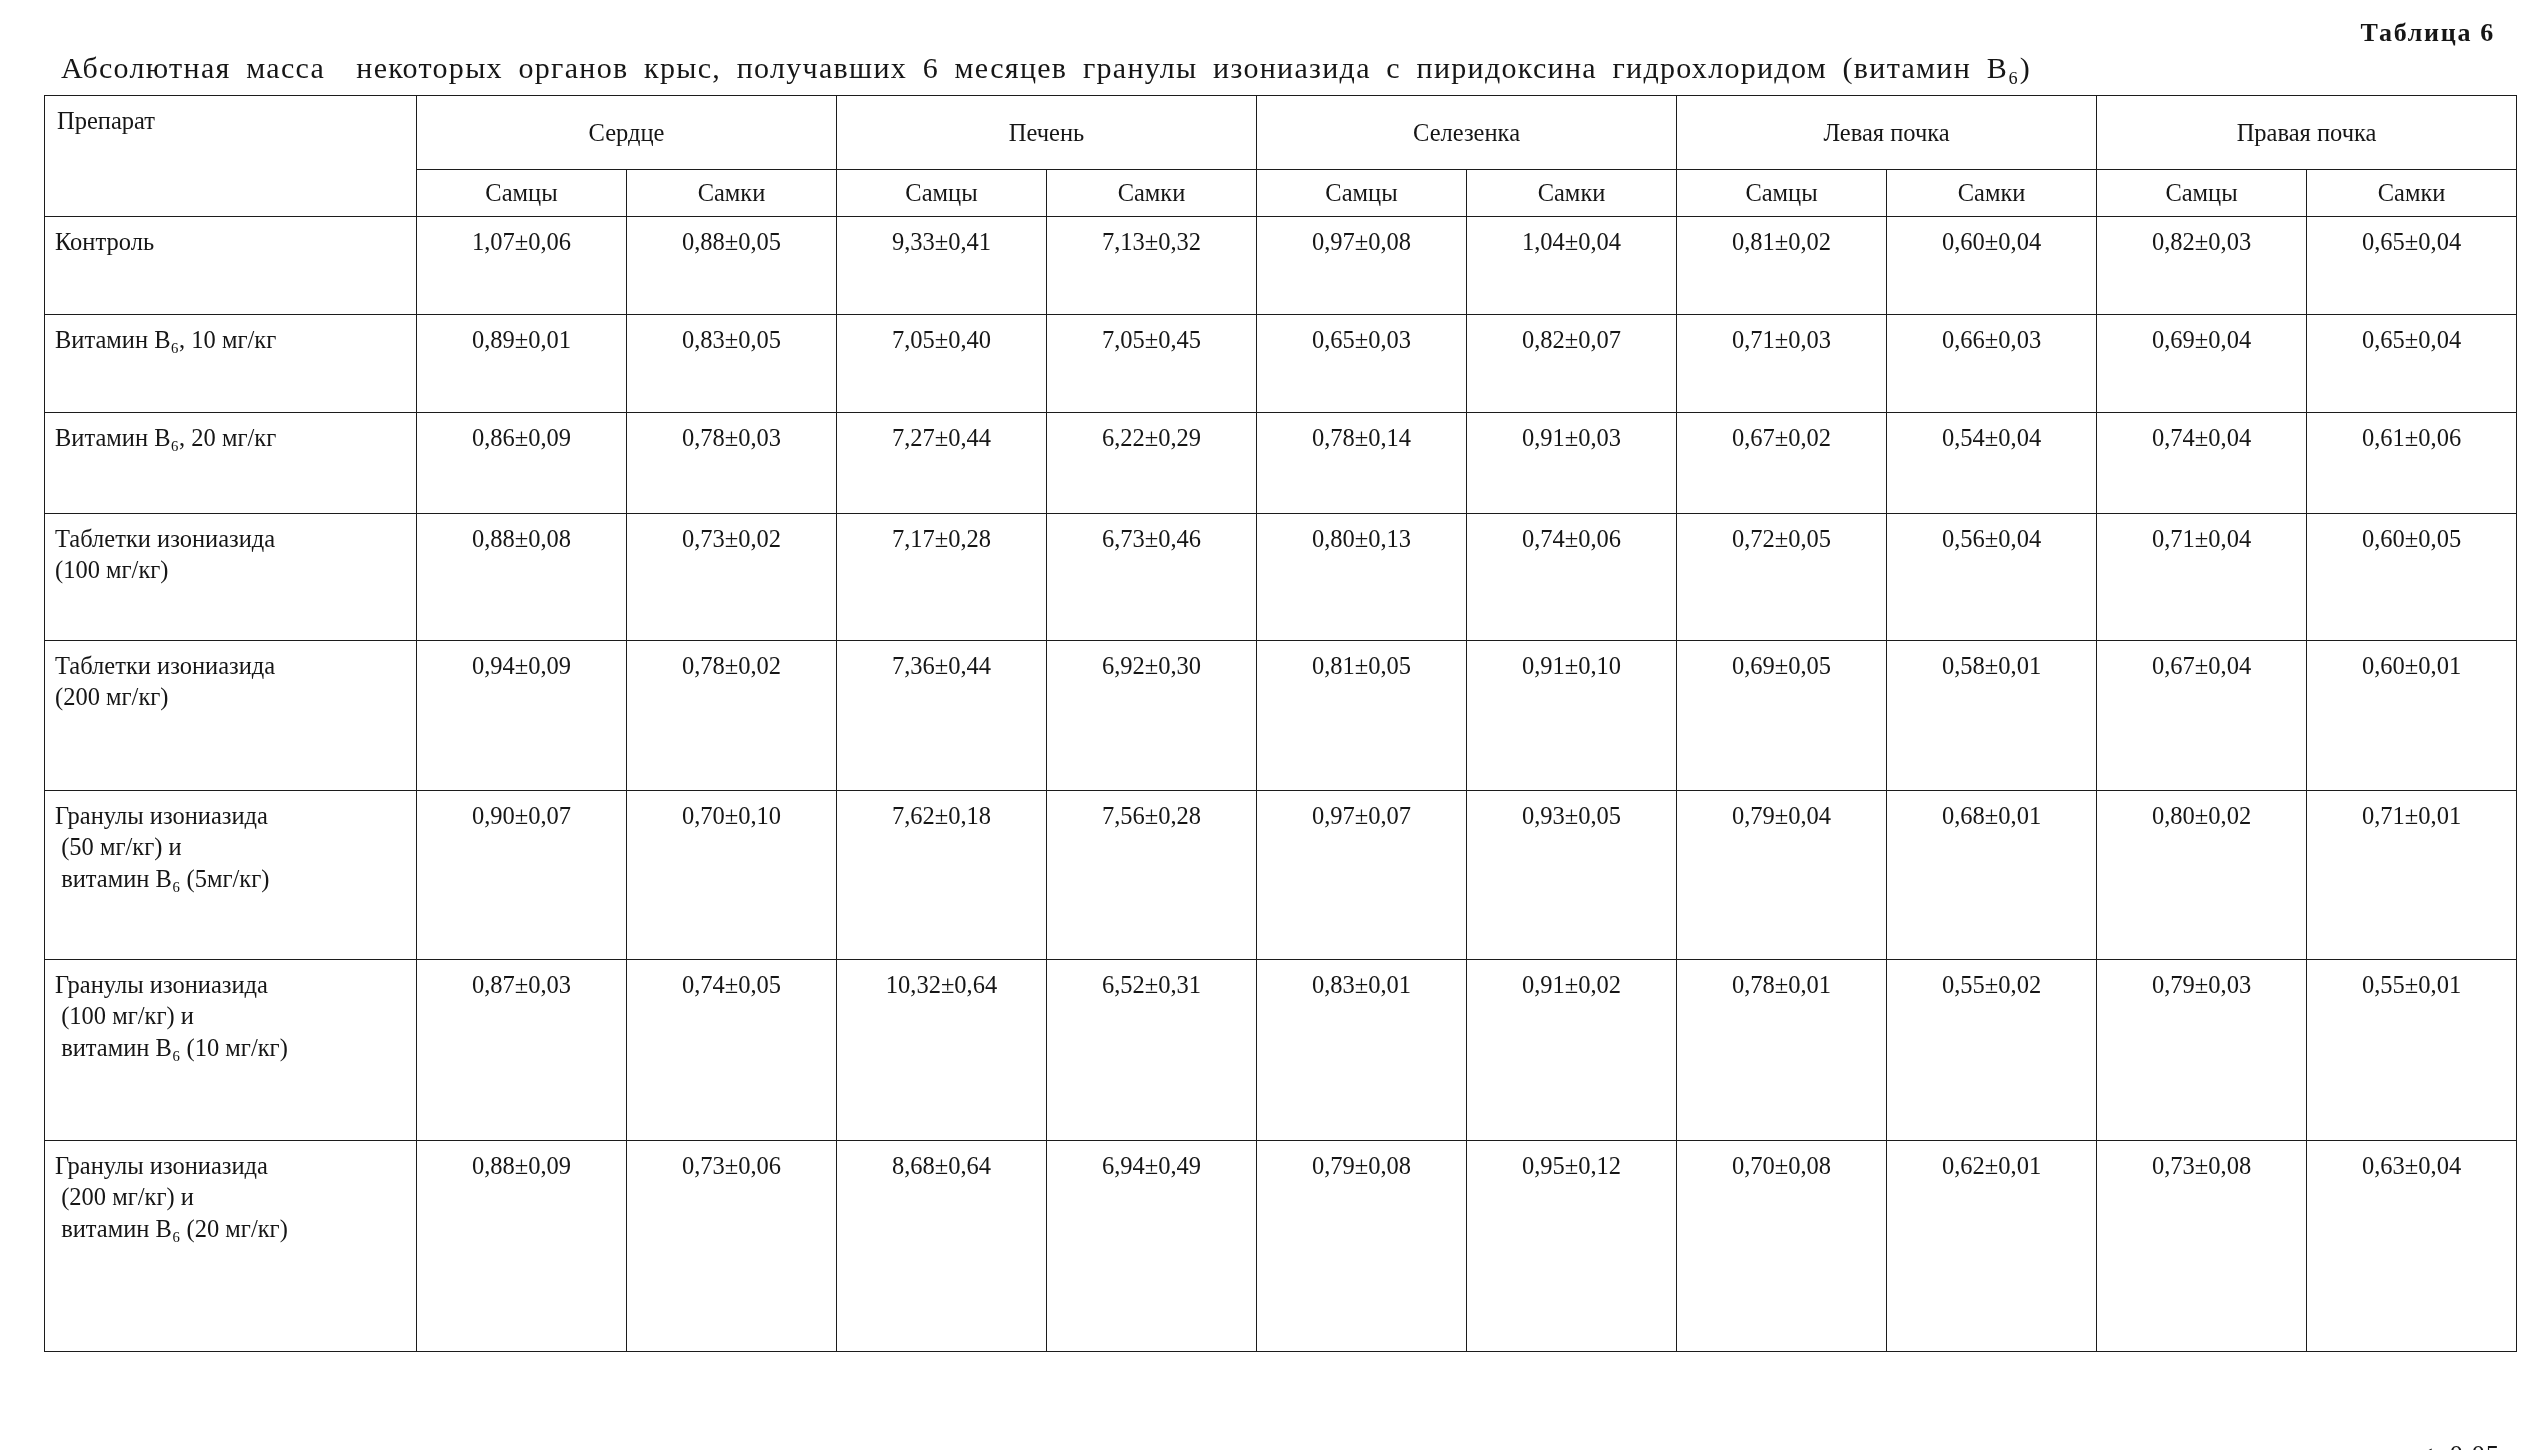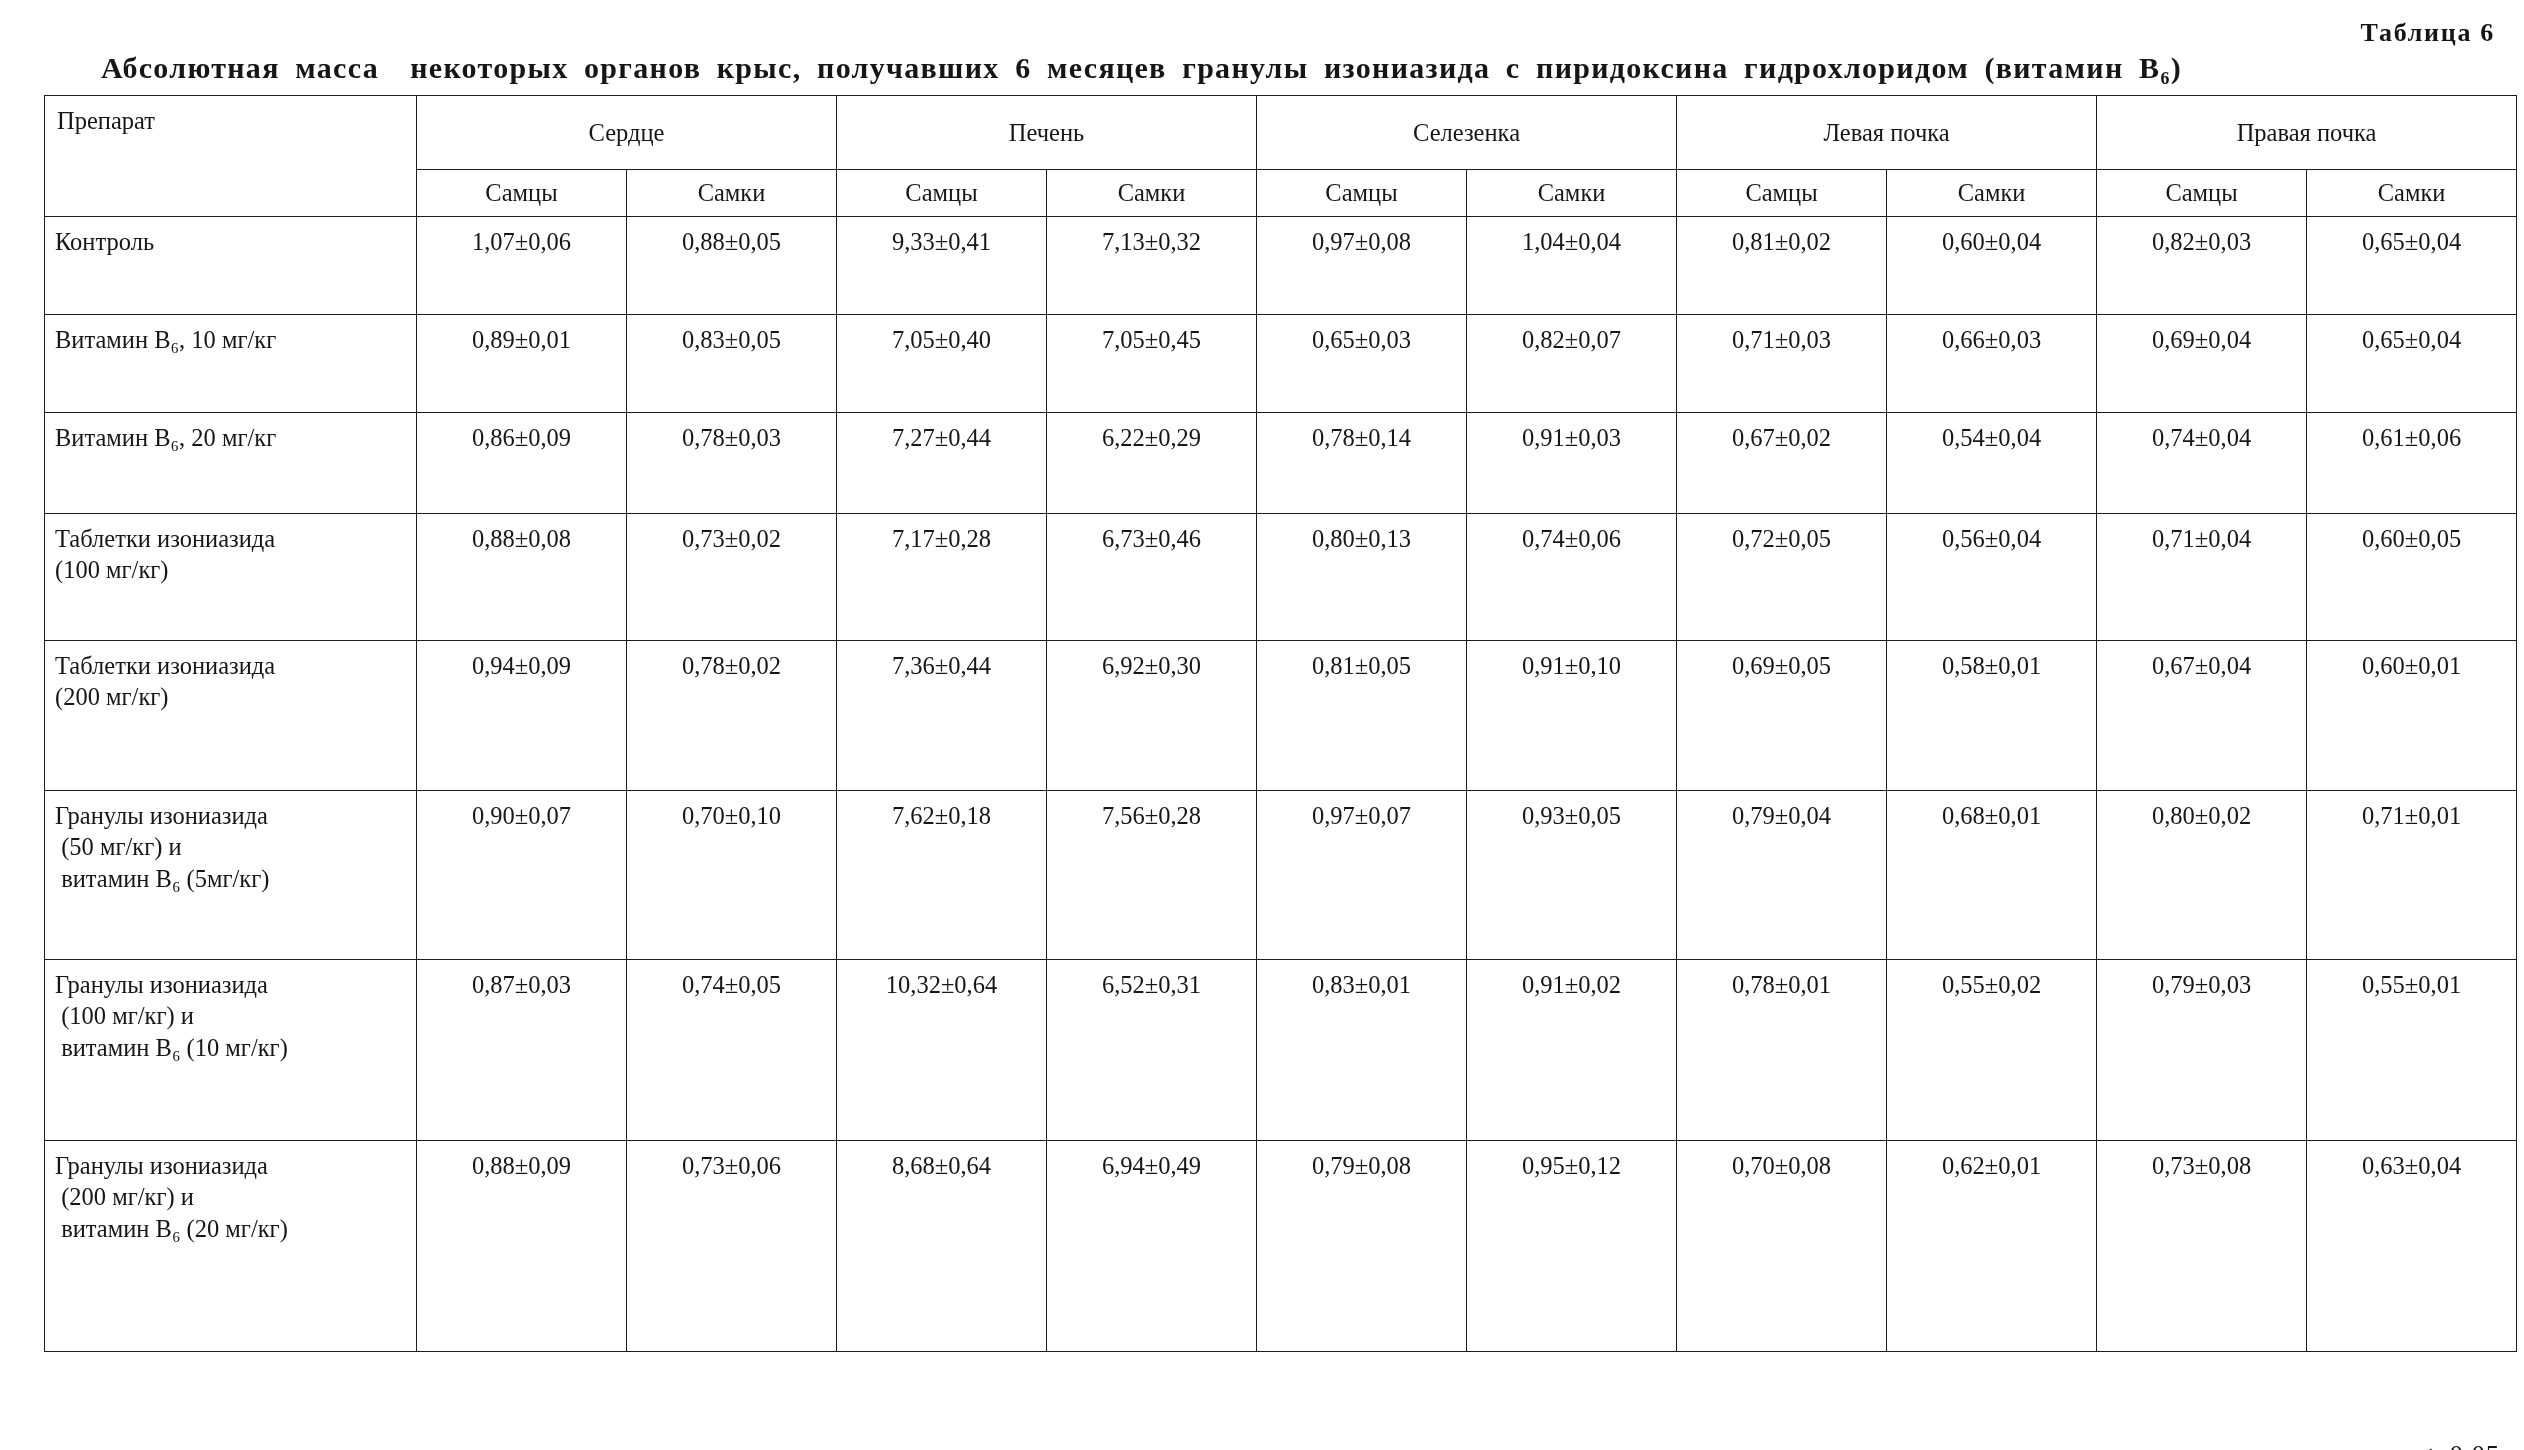--- a/index.html
+++ b/index.html
@@ -19,25 +19,24 @@
     font-size: 26px;
     font-weight: bold;
     letter-spacing: 1.7px;
     white-space: pre;
   }
   .doc-title {
     position: absolute;
     top: 51px;
     left: 61px;
     font-size: 30px;
-    font-weight: bold;
+    font-weight: normal;
     letter-spacing: 1.3px;
     word-spacing: 6.8px;
     white-space: pre;
-    margin-left: 40px;
   }
   table.organ-table {
     position: absolute;
     top: 95px;
     left: 44px;
     width: 2467px;
     border-collapse: collapse;
     table-layout: fixed;
   }
   table.organ-table th,

